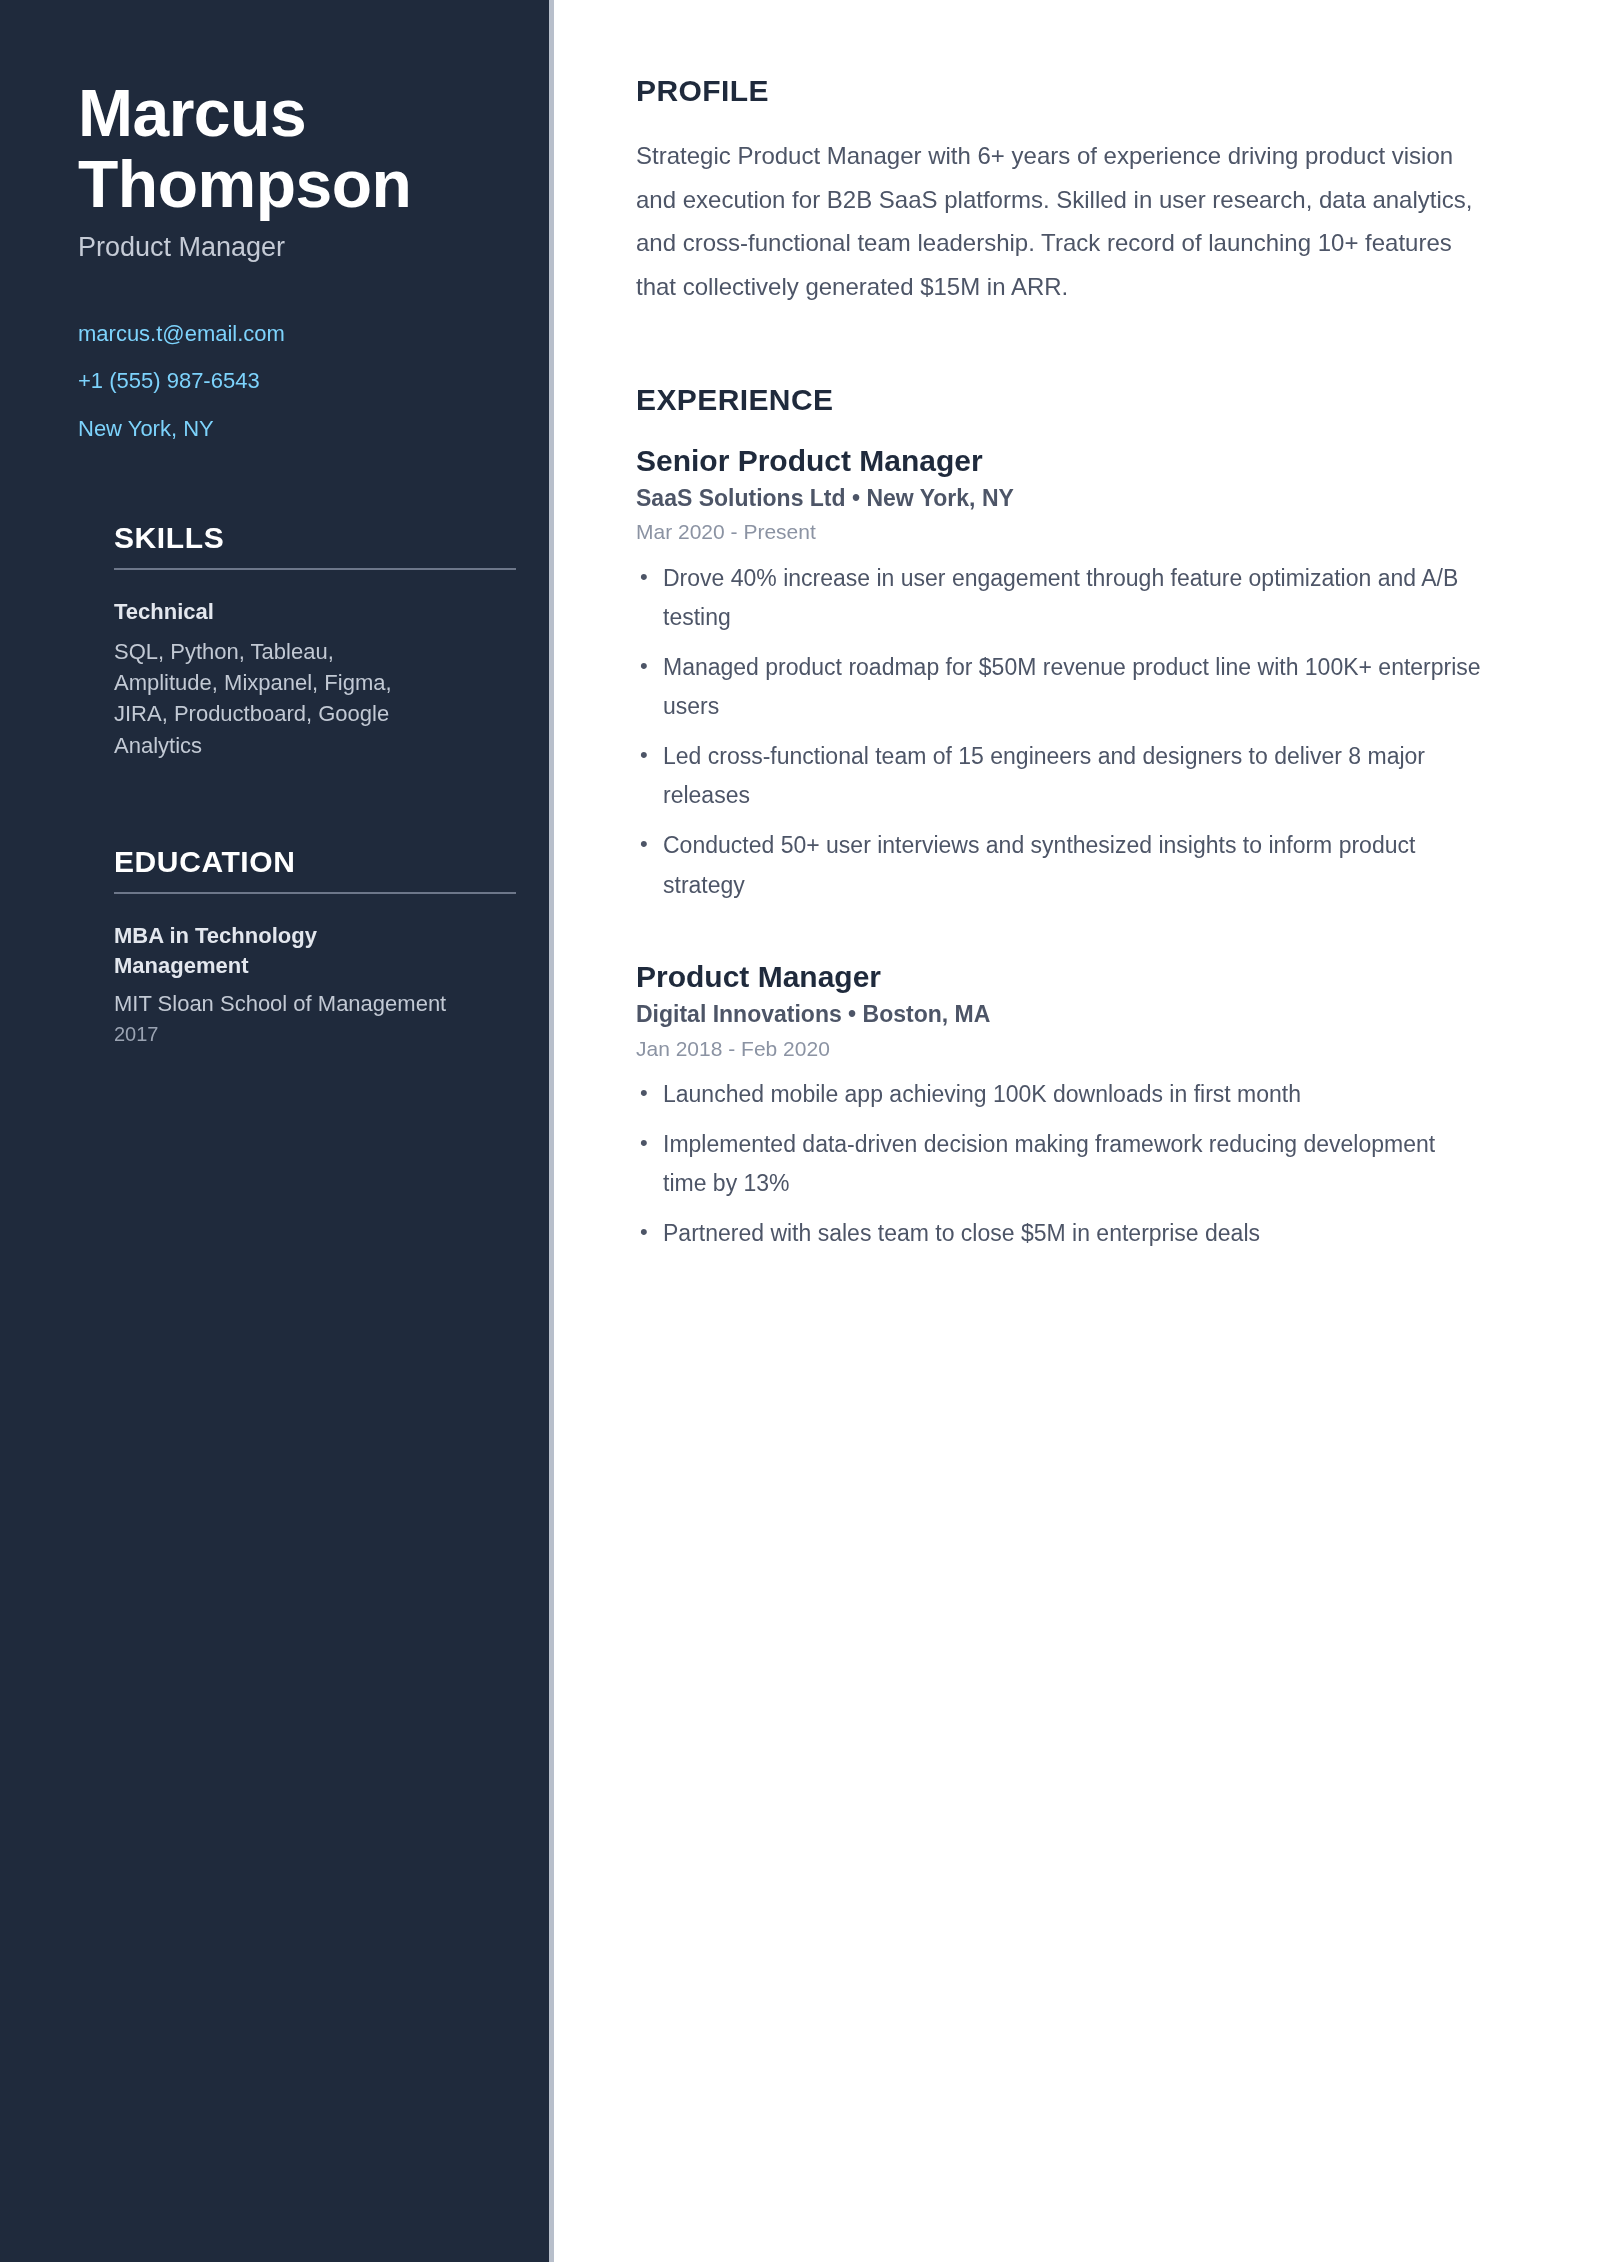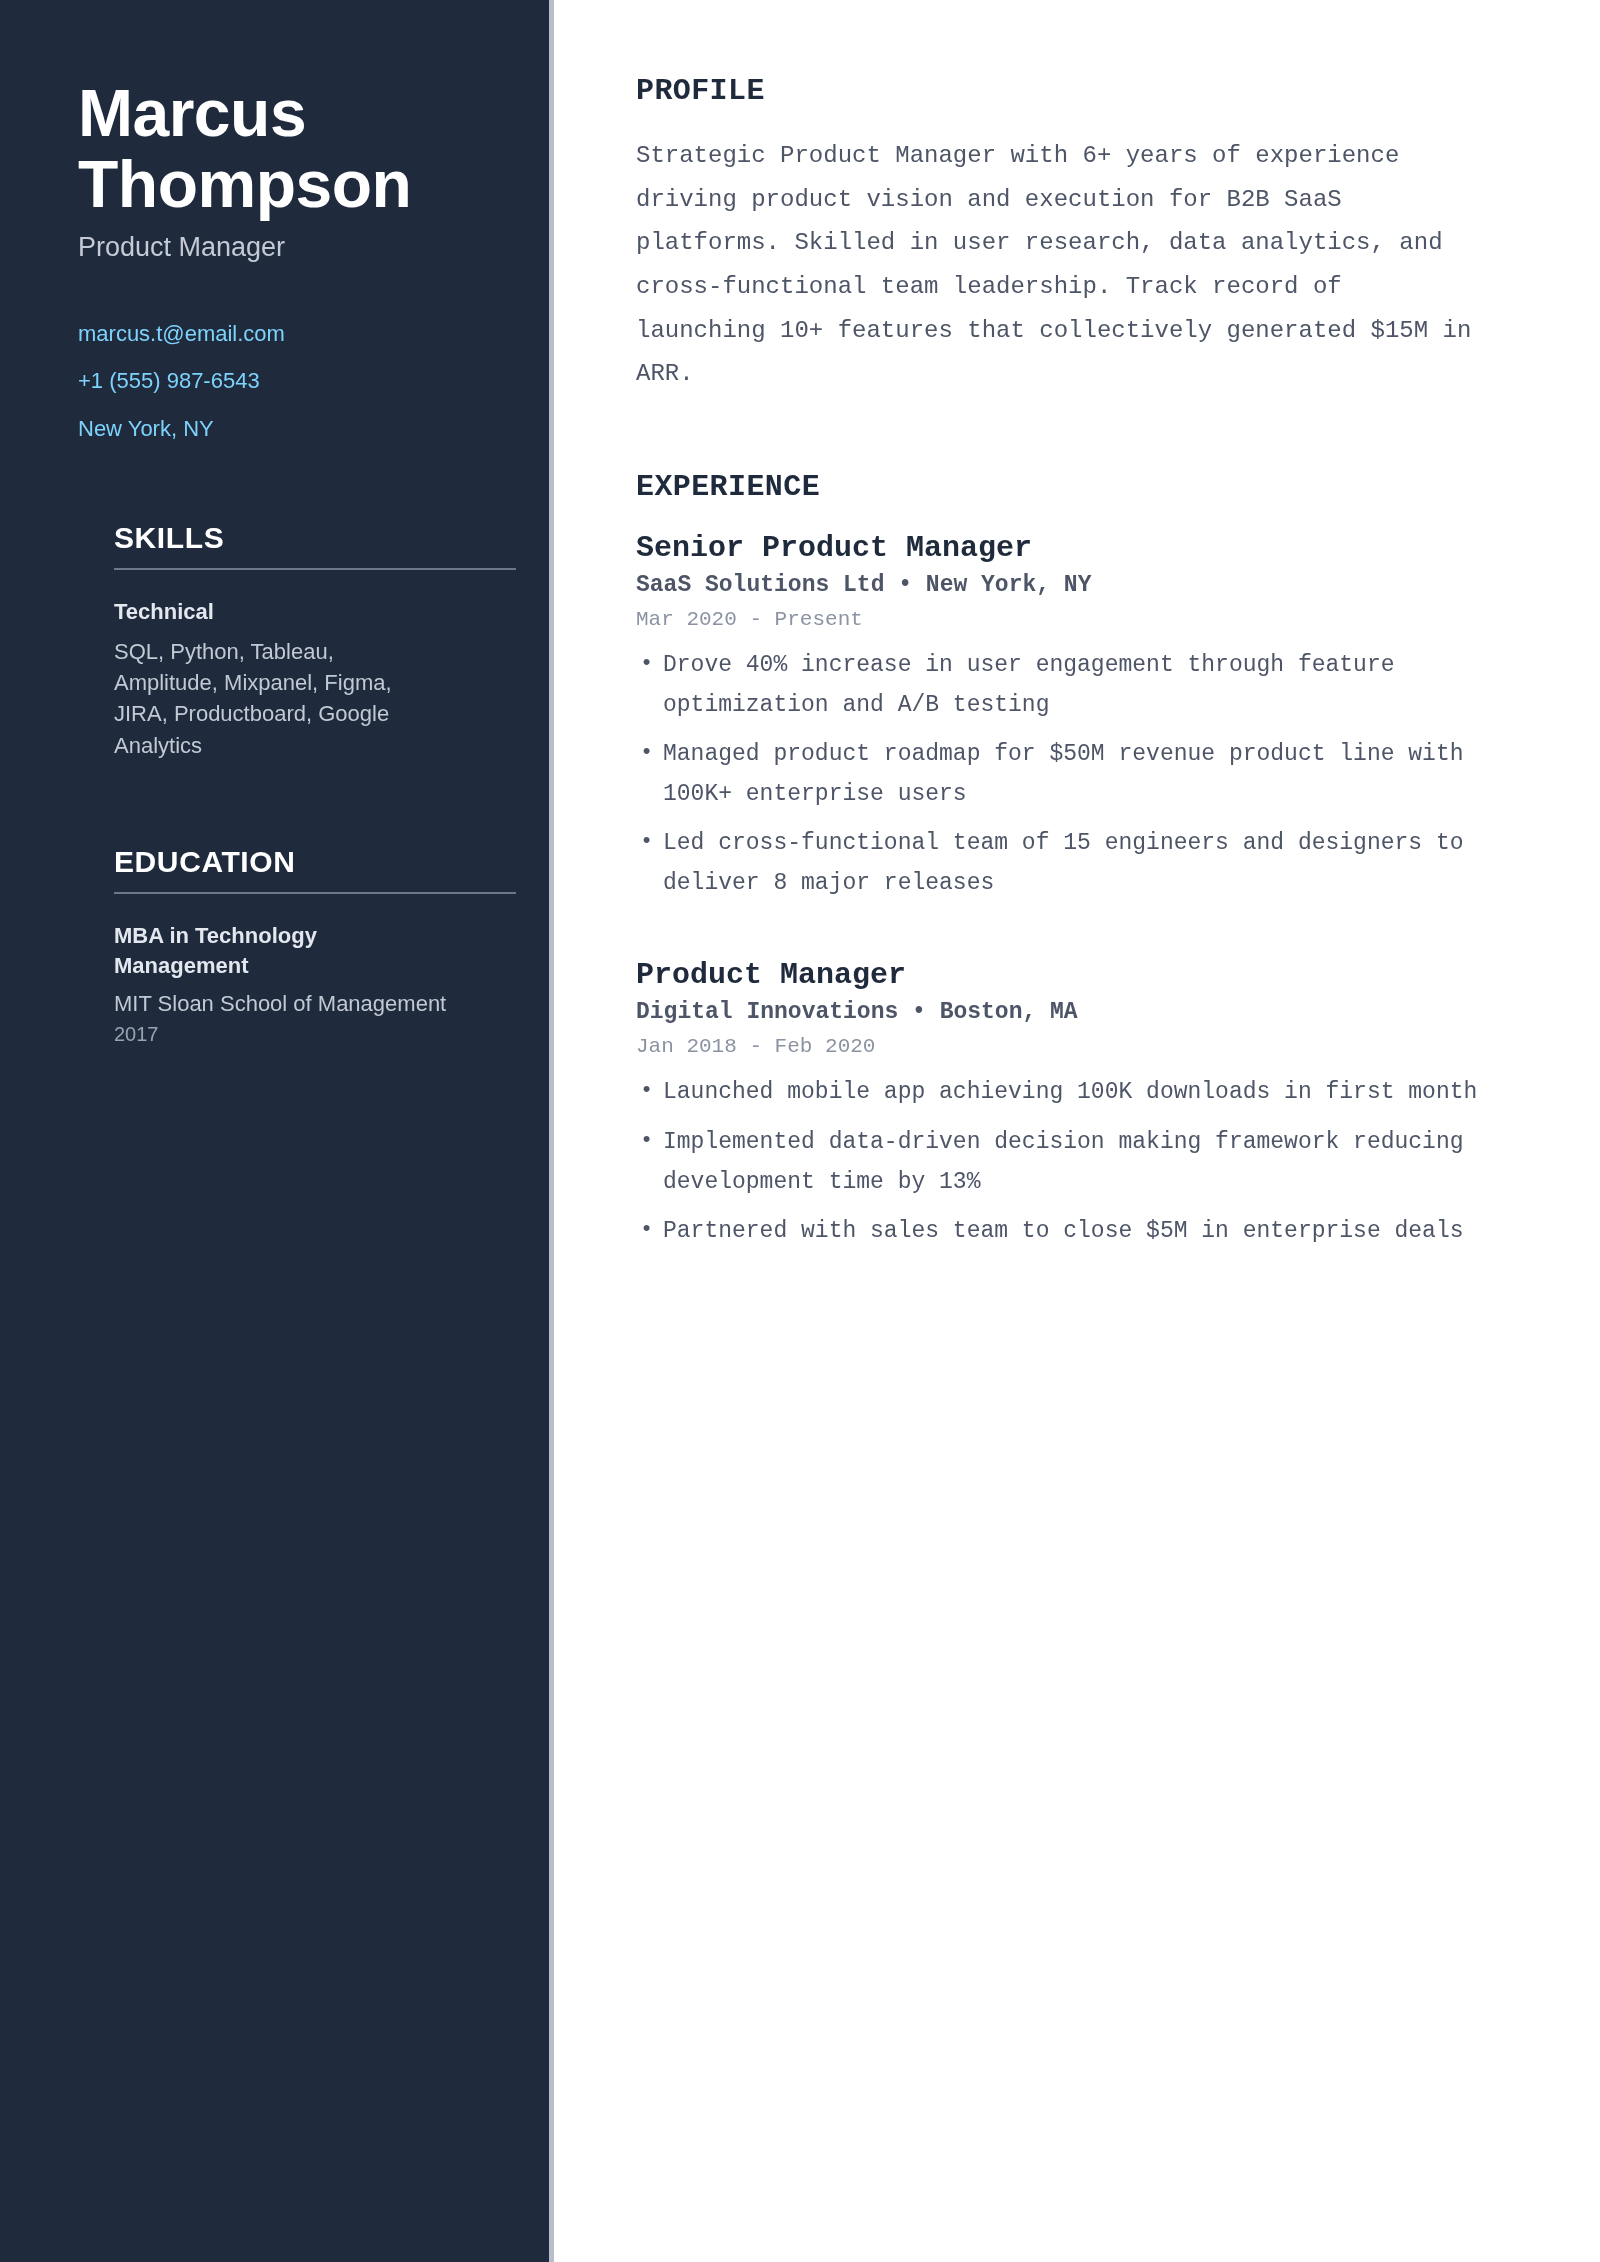--- a/index.html
+++ b/index.html
@@ -112,21 +112,20 @@
   .edu-title {
     max-width: 300px;
   }
 
   
   .main {
     flex: 1 1 auto;
     padding: 74px 116px 0 82px;
     box-sizing: border-box;
     min-width: 0;
-    font-family: Liberation Mono, monospace;
   }
 
   .main-heading {
     font-size: 30px;
     font-weight: bold;
     color: #1f2a3c;
     letter-spacing: 0.4px;
     margin: 0 0 26px 0;
   }
 
@@ -241,20 +240,21 @@
       <h2 class="main-heading">EXPERIENCE</h2>
 
       <div class="job">
         <h3 class="job-role">Senior Product Manager</h3>
         <div class="job-company">SaaS Solutions Ltd • New York, NY</div>
         <div class="job-dates">Mar 2020 - Present</div>
         <ul class="bullets">
           <li>Drove 40% increase in user engagement through feature optimization and A/B testing</li>
           <li>Managed product roadmap for $50M revenue product line with 100K+ enterprise users</li>
           <li>Led cross-functional team of 15 engineers and designers to deliver 8 major releases</li>
+          <li>Conducted 50+ user interviews and synthesized insights to inform product strategy</li>
         </ul>
       </div>
 
       <div class="job">
         <h3 class="job-role">Product Manager</h3>
         <div class="job-company">Digital Innovations • Boston, MA</div>
         <div class="job-dates">Jan 2018 - Feb 2020</div>
         <ul class="bullets">
           <li>Launched mobile app achieving 100K downloads in first month</li>
           <li>Implemented data-driven decision making framework reducing development time by 13%</li>

